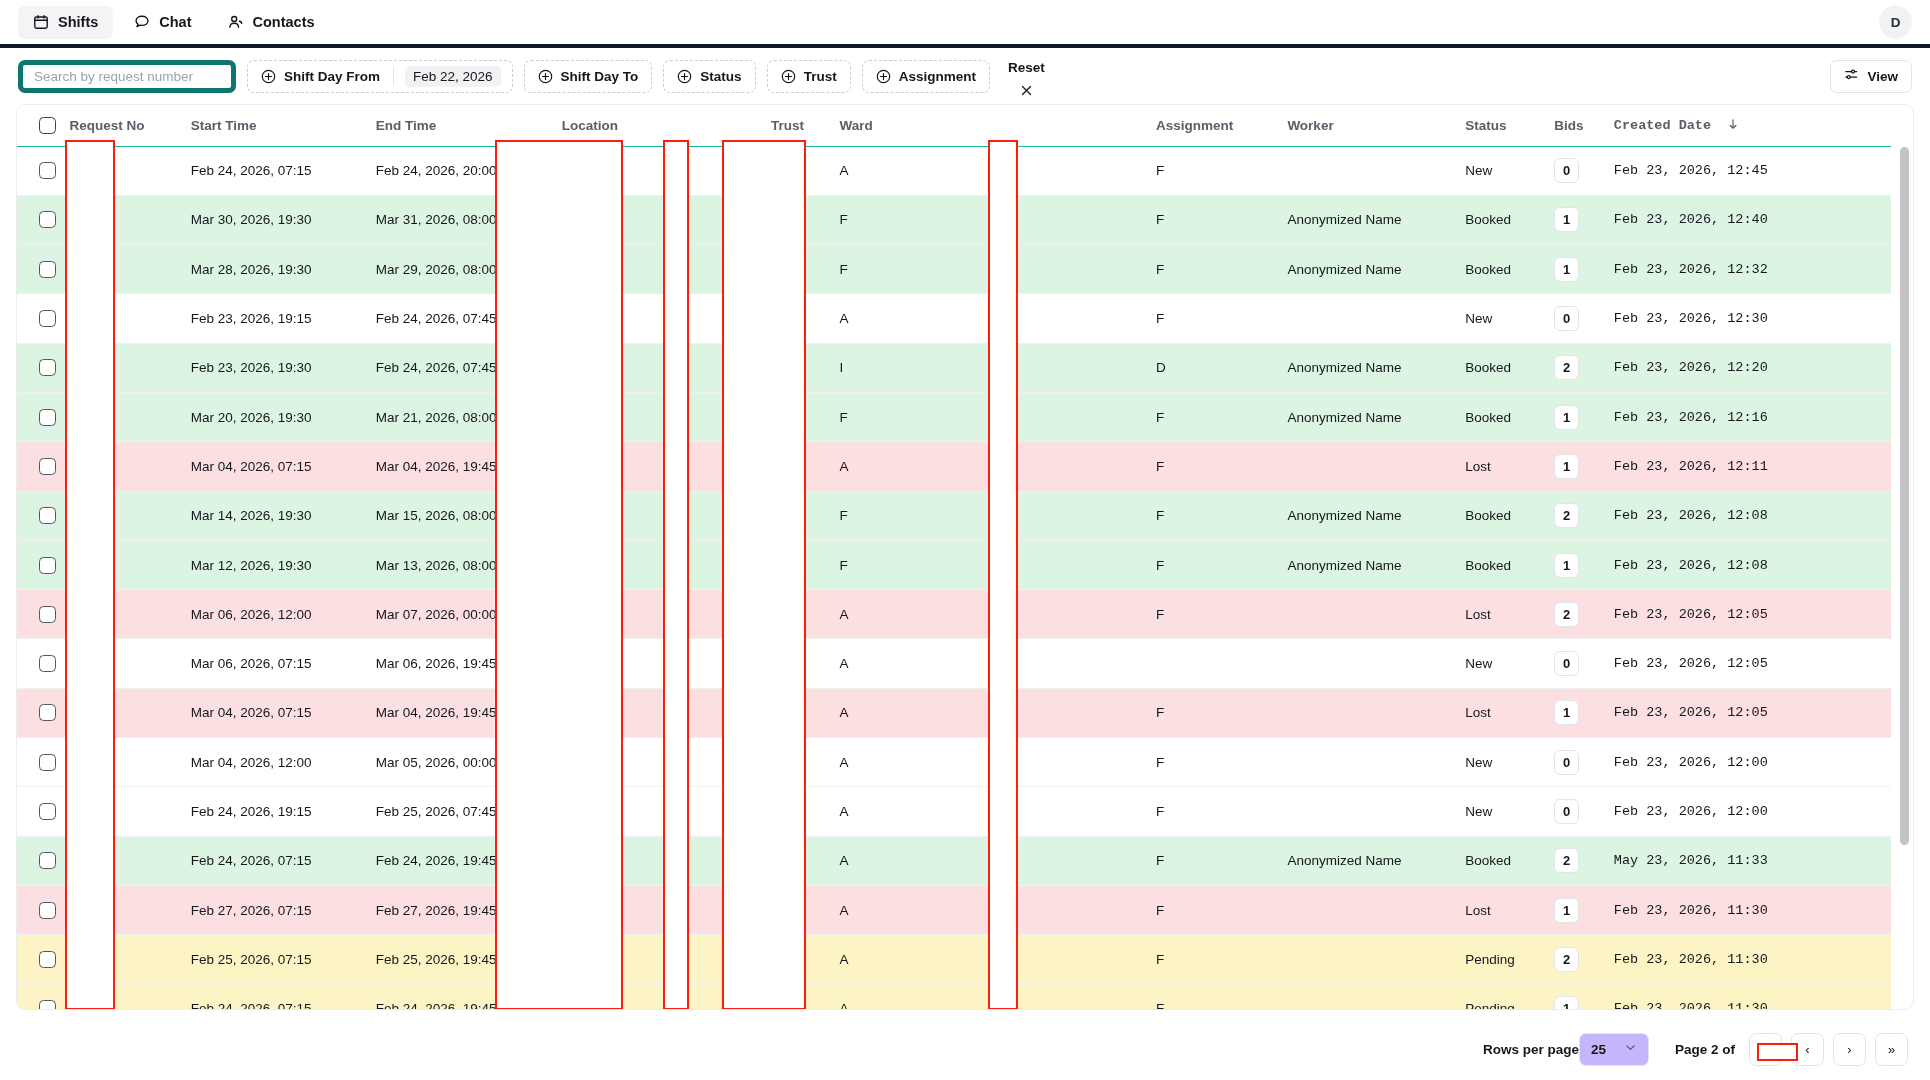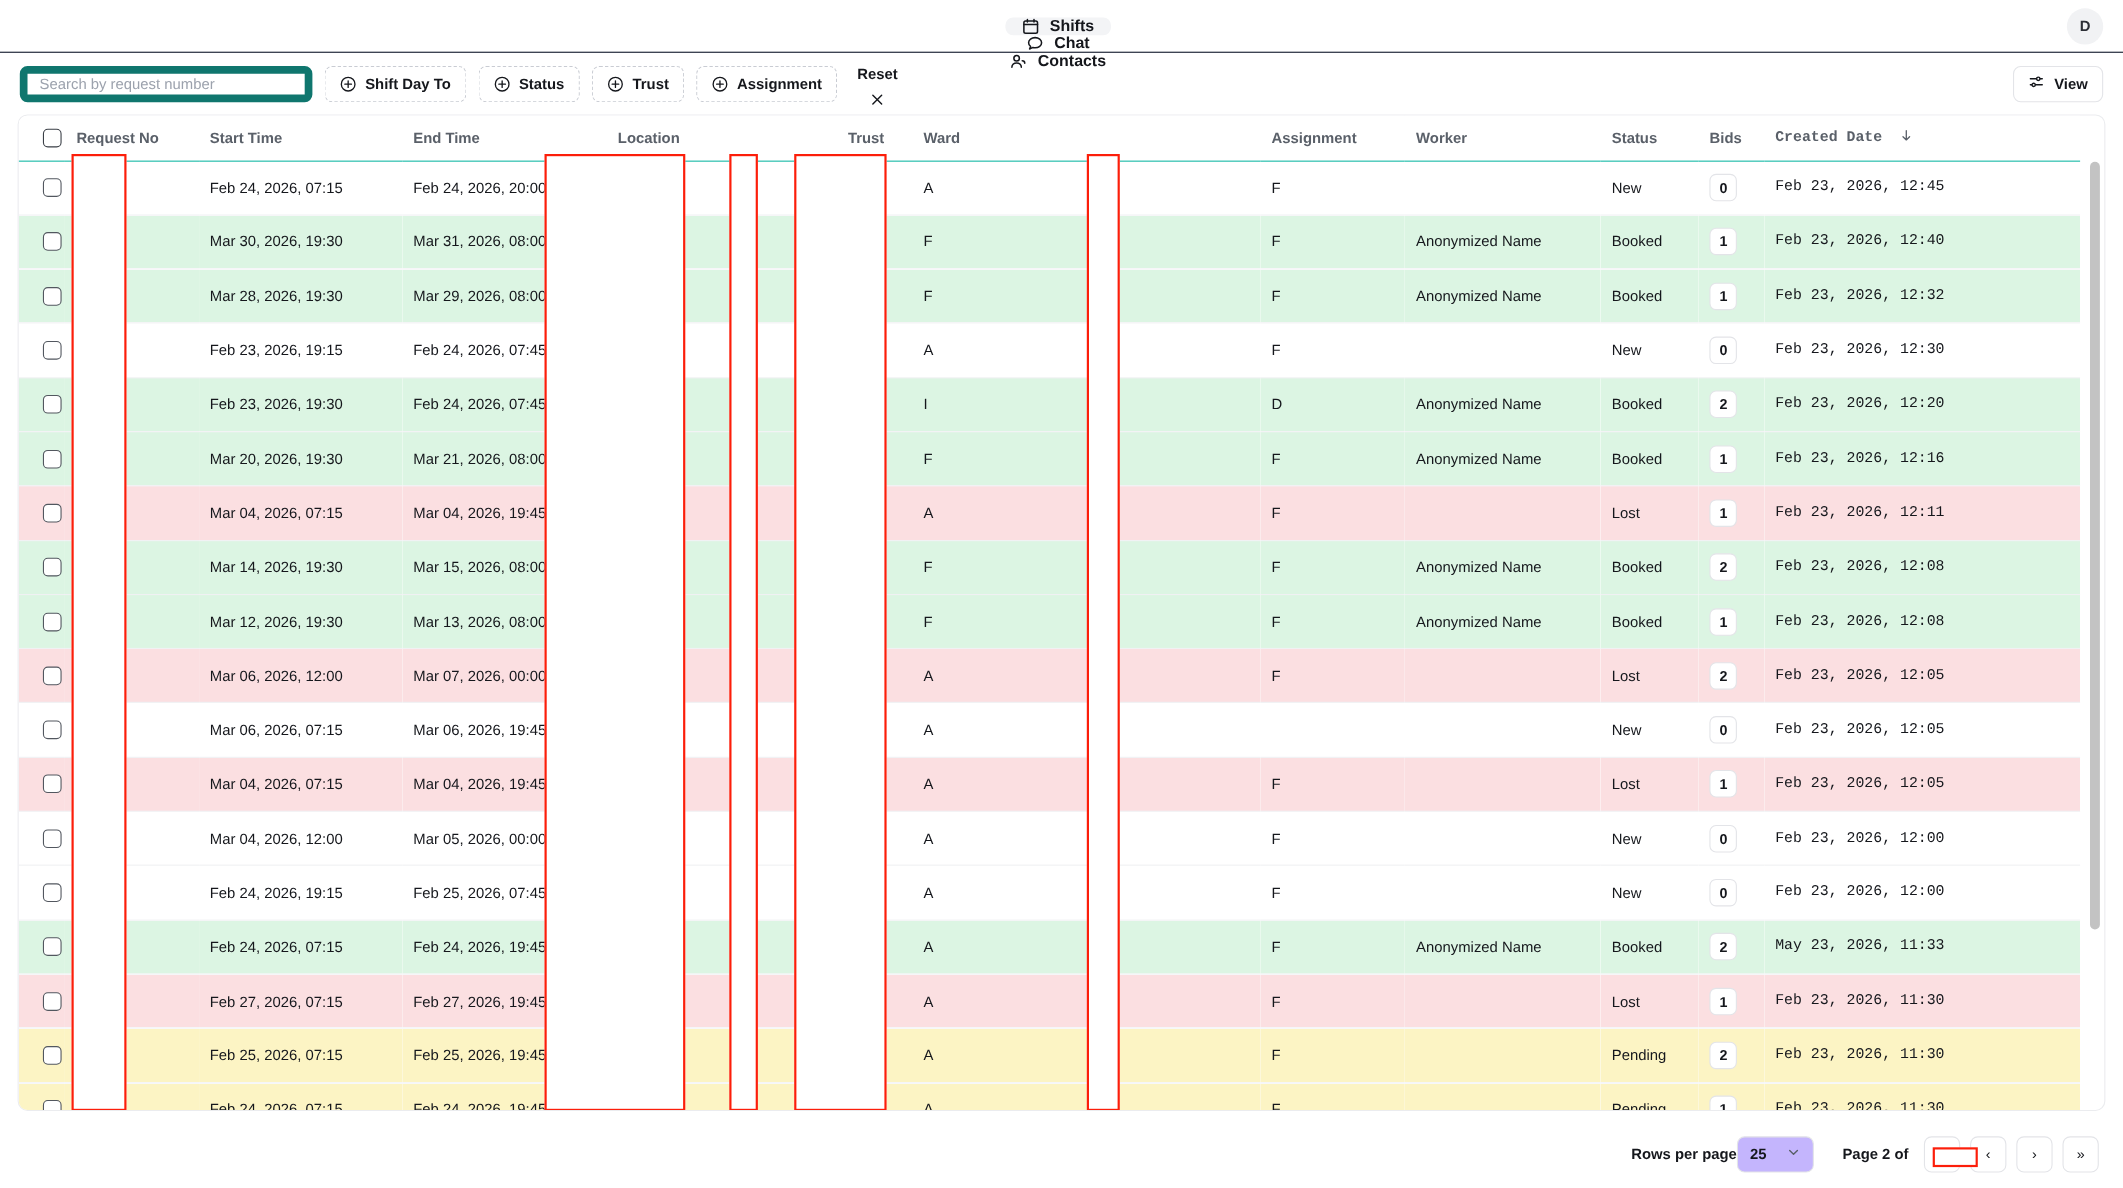--- a/index.html
+++ b/index.html
@@ -9,24 +9,23 @@
     font-family: "Liberation Sans", sans-serif;
     color: #111827;
     overflow: hidden;
   }
 
   
   .topnav {
     height: 48px;
     display: flex;
     align-items: center;
-    padding: 16px 18px;
-    border-bottom: 1px solid #0f172a;
+    padding: 0 18px;
+    border-bottom: 4px solid #0f172a;
     position: relative;
-    flex-direction: column;
   }
   .nav-tab {
     display: flex; align-items: center; gap: 9px;
     height: 33px;
     padding: 0 15px;
     border-radius: 7px;
     font-size: 14.5px;
     font-weight: 700;
     color: #15171c;
     cursor: pointer;
@@ -49,22 +48,22 @@
   
   .filterbar {
     height: 56px;
     display: flex;
     align-items: center;
     padding: 0 18px;
     gap: 11px;
     position: relative;
   }
   .search-box {
-    width: 266px; height: 33px;
-    border: 7px solid #0f766e;
+    width: 218px; height: 33px;
+    border: 5px solid #0f766e;
     border-radius: 7px;
     padding: 0 11px;
     font-size: 13.5px;
     font-family: "Liberation Sans", sans-serif;
     color: #000000;
     outline: none;
     background: #fff;
   }
   .search-box::placeholder { color: #9ca2ad; }
 
@@ -278,20 +277,35 @@
 
   <div class="avatar">
     <span>D</span>
   </div>
 </div>
 
 <div class="filterbar">
 
   <input class="search-box" value="" placeholder="Search by request number" style="">
 
+  <div class="chip">
+    <div class="chip-main">
+      <span class="plus-icon">
+        <svg width="15" height="15" viewBox="0 0 15 15" fill="none" stroke="#15171c" stroke-width="1.2">
+          <circle cx="7.5" cy="7.5" r="6.2"></circle>
+            <path d="M7.5 4.5v6M4.5 7.5h6" stroke-linecap="round"></path>
+        </svg>
+      </span>
+      <span>Shift Day From</span>
+    </div>
+    <div class="chip-sep"></div>
+    <div class="chip-val">
+      <span class="chip-val-inner">Feb 22, 2026</span>
+    </div>
+  </div>
 
   <div class="chip">
     <div class="chip-main">
       <span class="plus-icon">
         <svg width="15" height="15" viewBox="0 0 15 15" fill="none" stroke="#15171c" stroke-width="1.2">
           <circle cx="7.5" cy="7.5" r="6.2"></circle>
             <path d="M7.5 4.5v6M4.5 7.5h6" stroke-linecap="round"></path>
         </svg>
       </span>
       <span>Shift Day To</span>

